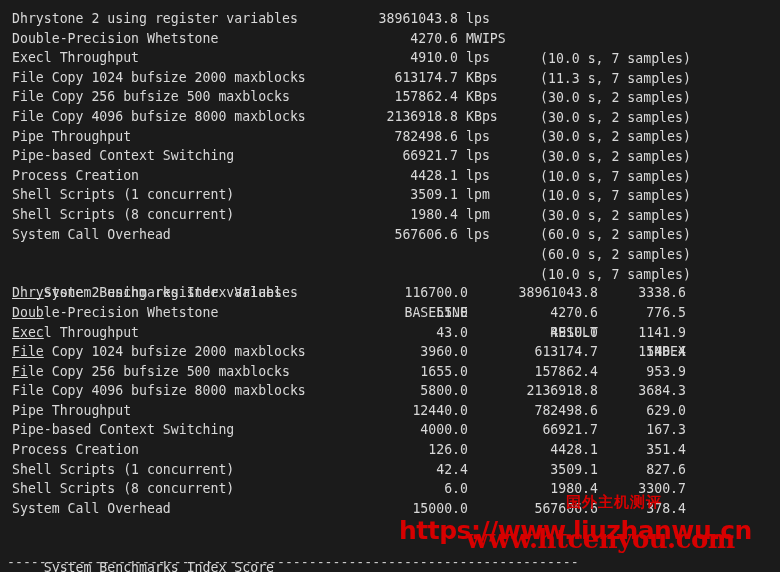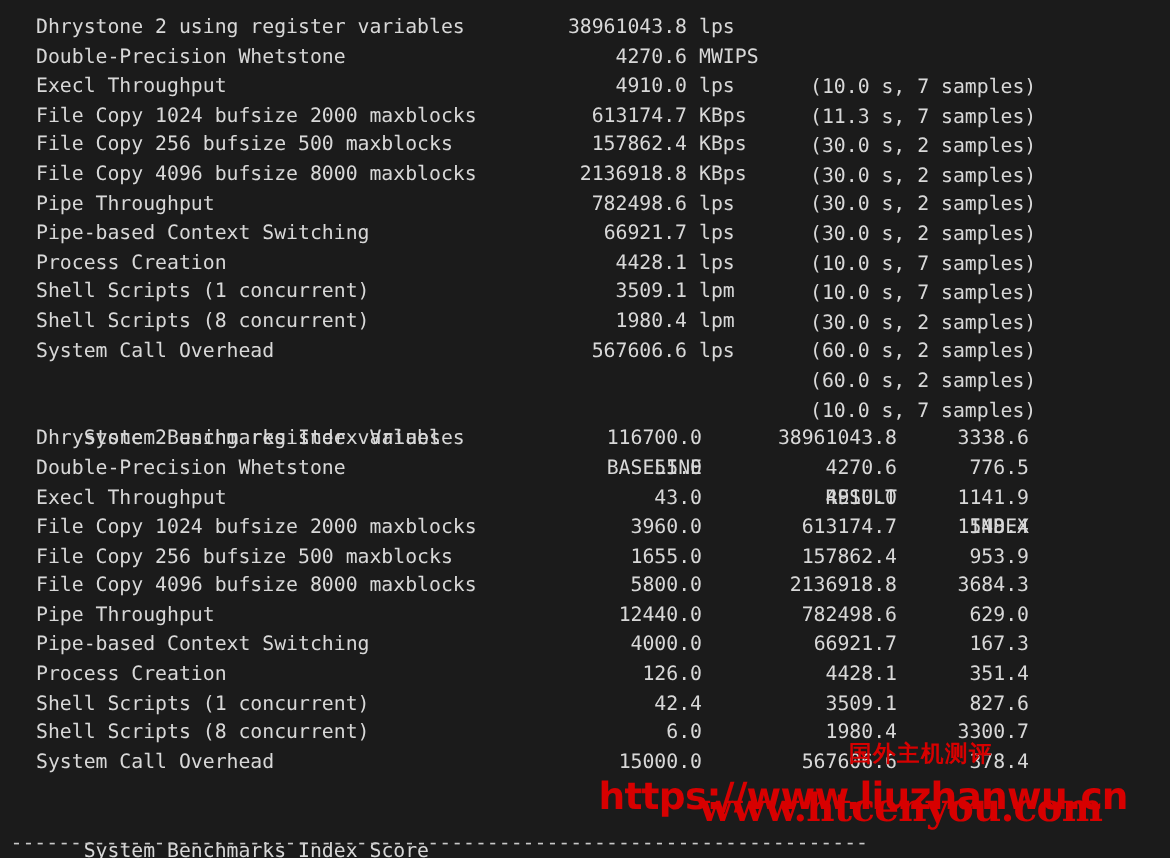--- a/index.html
+++ b/index.html
@@ -24,22 +24,23 @@
     line-height: 19.6px;
     padding-top: 9px;
     box-sizing: border-box;
   }
 
   
   .row {
     position: relative;
     height: 19.6px;
     white-space: pre;
-    padding-left: 24px;
+    padding-left: 12px;
     box-sizing: border-box;
+    text-decoration: underline;
   }
   .row.blank { height: 19.6px; }
 
   .label {
     display: inline-block;
   }
 
   
   .res-value {
     position: absolute;

